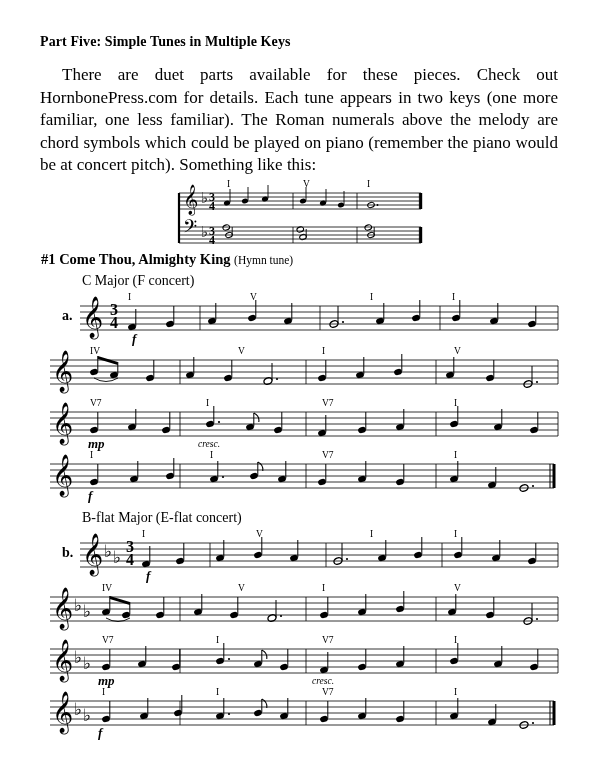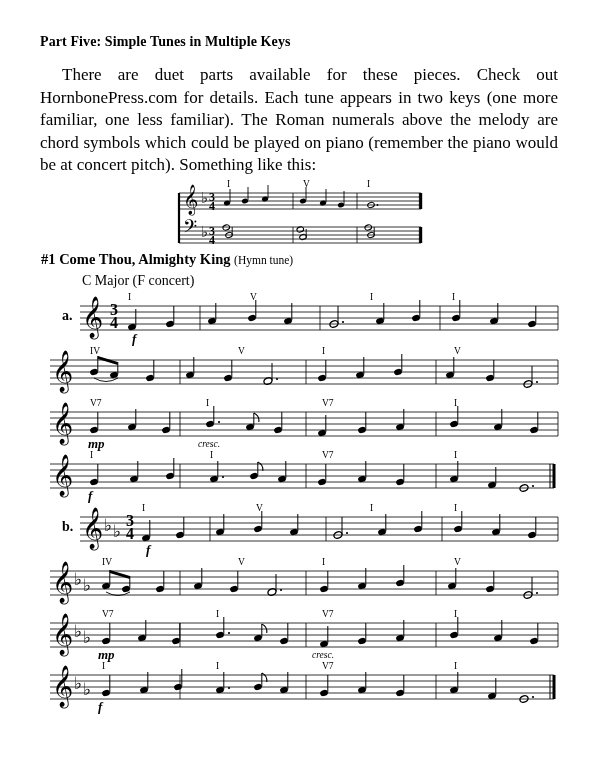--- a/index.html
+++ b/index.html
@@ -499,20 +499,21 @@
             </g>
           <g transform="translate(474,40)">
               <ellipse rx="4.2" ry="3.1" fill="none" stroke="#000" stroke-width="1.3" transform="rotate(-20)"></ellipse>
               <circle cx="9" cy="-2" r="1.1"></circle>
             </g>
         </g>
       </svg>
     </div>
   </div>
 
+  <div class="key-label second">B-flat Major (E-flat concert)</div>
 
   <div class="system">
 
     <div class="sysrow first">
       <span class="variant-letter">b.</span>
       <svg class="staff-svg" width="520" height="54" viewBox="0 0 520 54" style="margin-left:40px;">
         <g stroke="#000" stroke-width="0.8">
           <line x1="0" y1="16" x2="478" y2="16"></line>
             <line x1="0" y1="22" x2="478" y2="22"></line>
           <line x1="0" y1="28" x2="478" y2="28"></line>

